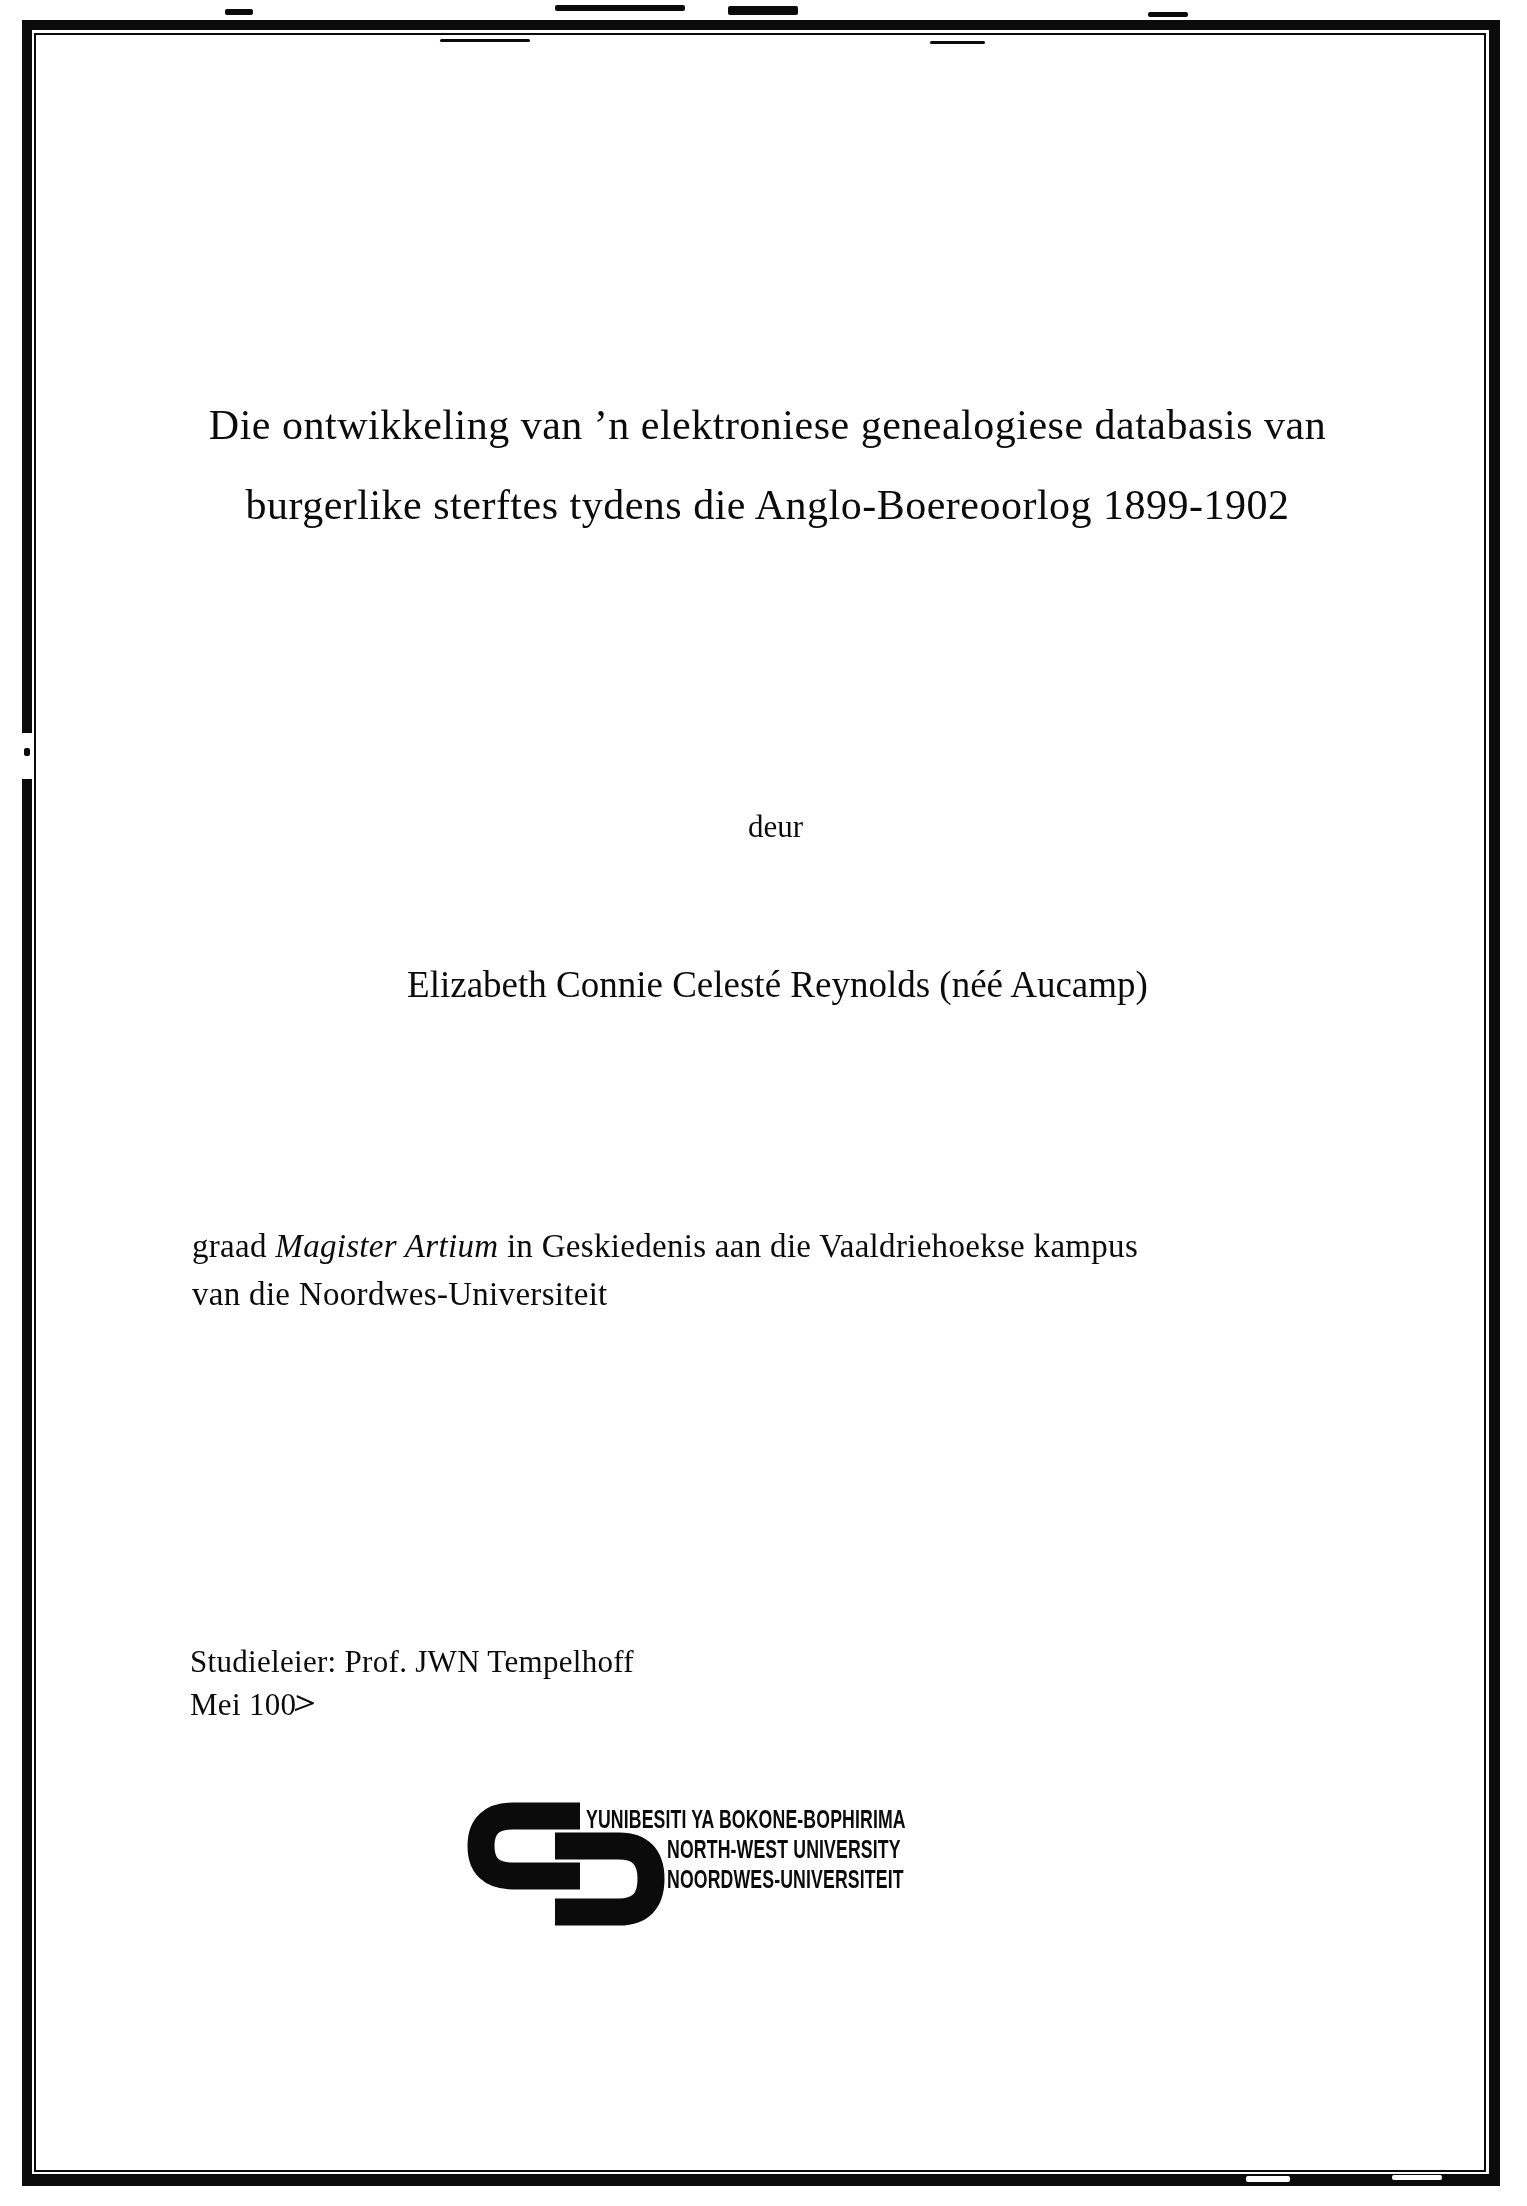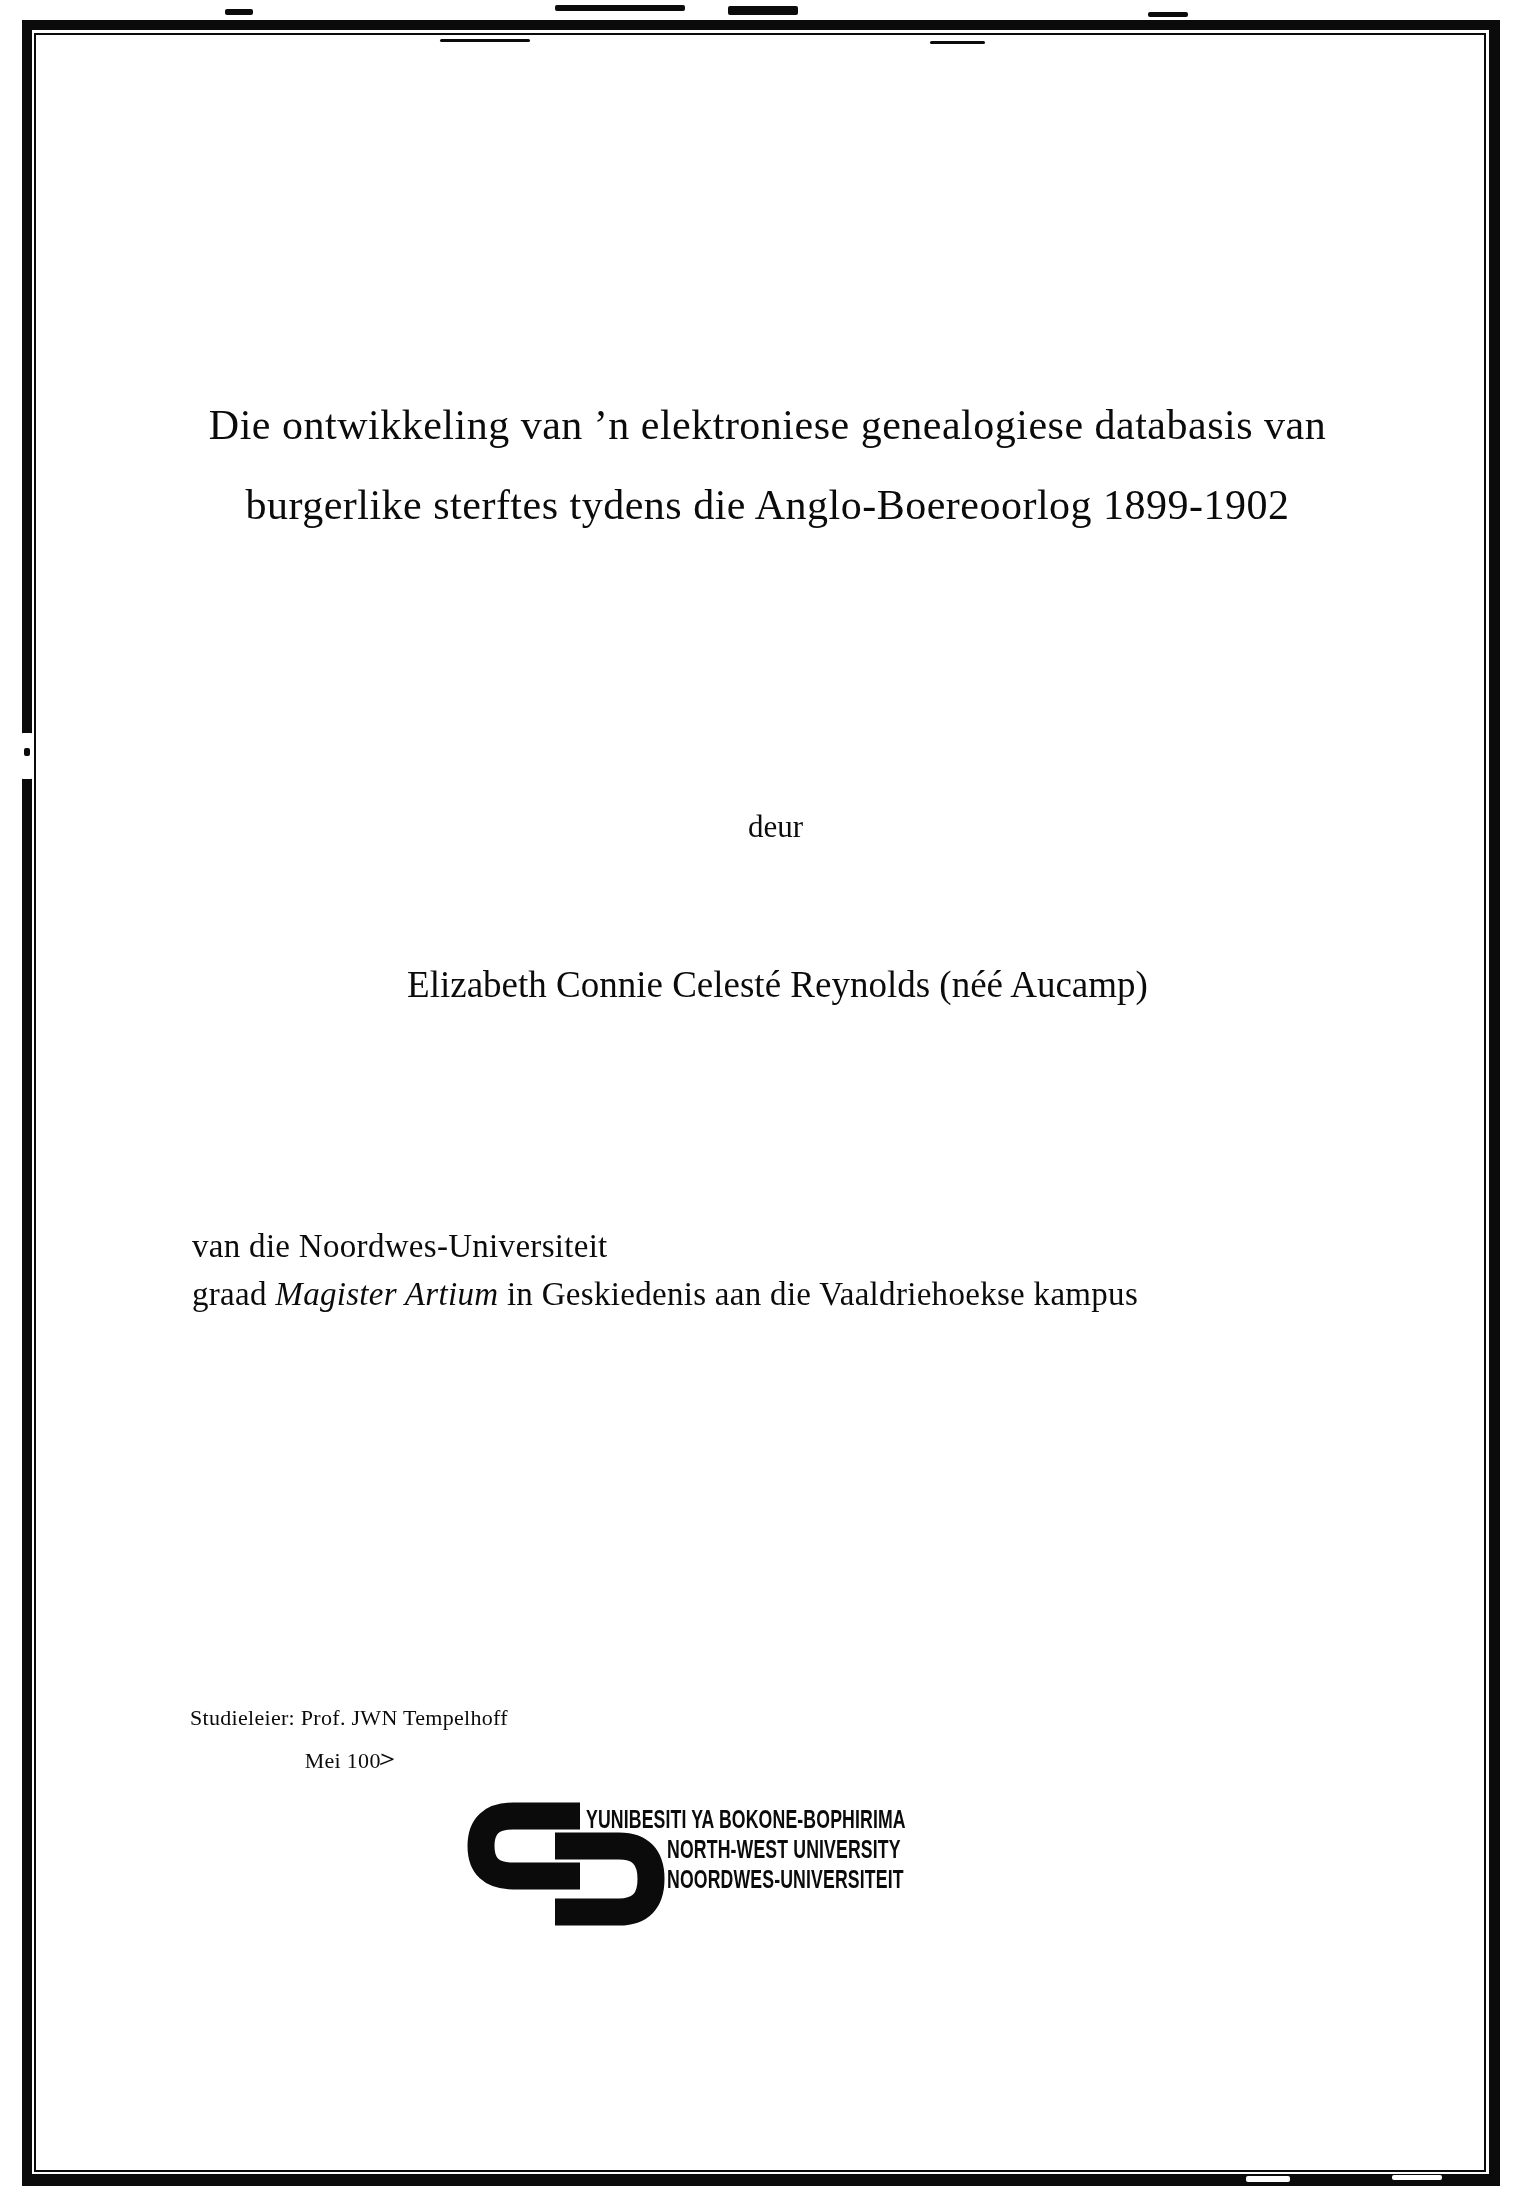--- a/index.html
+++ b/index.html
@@ -76,25 +76,24 @@
     text-align: justify;
     text-align-last: justify;
     white-space: nowrap;
   }
   .decl-left { text-align: left; white-space: nowrap; }
   .italic { font-style: italic; }
 
   .supervisor-block {
     position: absolute;
     left: 190px;
-    top: 1696px;
-    font-size: 22px;
+    top: 1640px;
+    font-size: 31px;
     line-height: 43px;
     letter-spacing: 0.3px;
-    text-align: center;
   }
   .date-line { white-space: nowrap; }
   .date-seven {
     display: inline-block;
     font-weight: bold;
     transform: scale(1.25, 1.05) skewX(-6deg) translateY(-1px);
     letter-spacing: 0;
   }
 
   
@@ -154,22 +153,22 @@
 <div class="centered title-block">
   <div class="title-line">Die ontwikkeling van ’n elektroniese genealogiese databasis van</div>
   <div class="title-line">burgerlike sterftes tydens die Anglo-Boereoorlog 1899-1902</div>
 </div>
 
 <div class="centered byline-block">deur</div>
 
 <div class="centered author-block">Elizabeth Connie Celesté Reynolds (néé Aucamp)</div>
 
 <div class="declaration-block">
+  <div class="decl-left"><span>graad </span><span class="italic">Magister Artium</span><span> in Geskiedenis aan die Vaaldriehoekse kampus</span></div>
   <div class="decl-left">van die Noordwes-Universiteit</div>
-  <div class="decl-left"><span>graad </span><span class="italic">Magister Artium</span><span> in Geskiedenis aan die Vaaldriehoekse kampus</span></div>
 </div>
 
 <div class="supervisor-block">
   <div>Studieleier: Prof. JWN Tempelhoff</div>
   <div class="date-line"><span>Mei 100</span><span class="date-seven">&gt;</span></div>
 </div>
 
 <div class="logo">
   <svg class="logo-emblem" width="200" height="126" viewBox="0 0 200 126">
     <path d="M 114,15 H 47 Q 15,15 15,45 Q 15,75 47,75 H 114" fill="none" stroke="#0b0b0b" stroke-width="27"></path>

